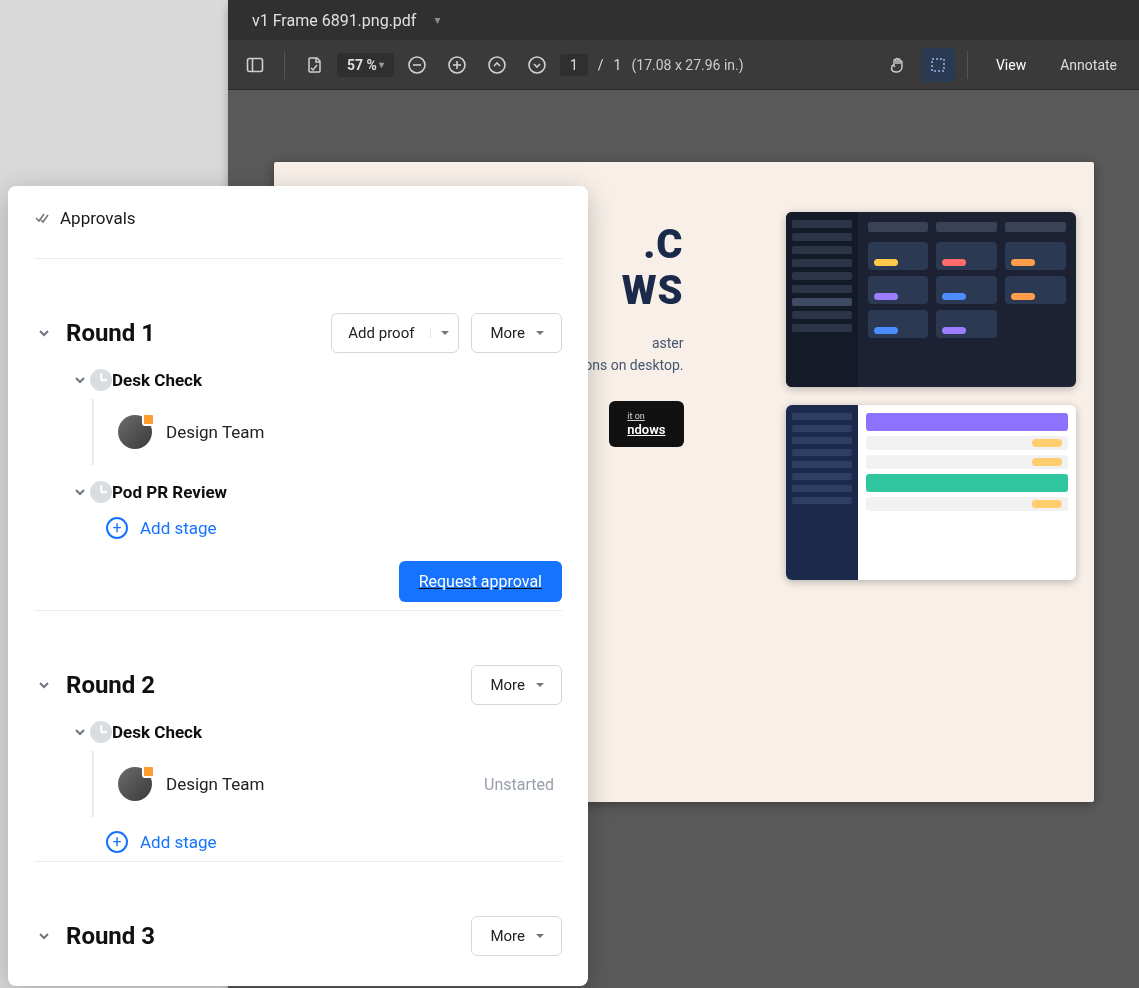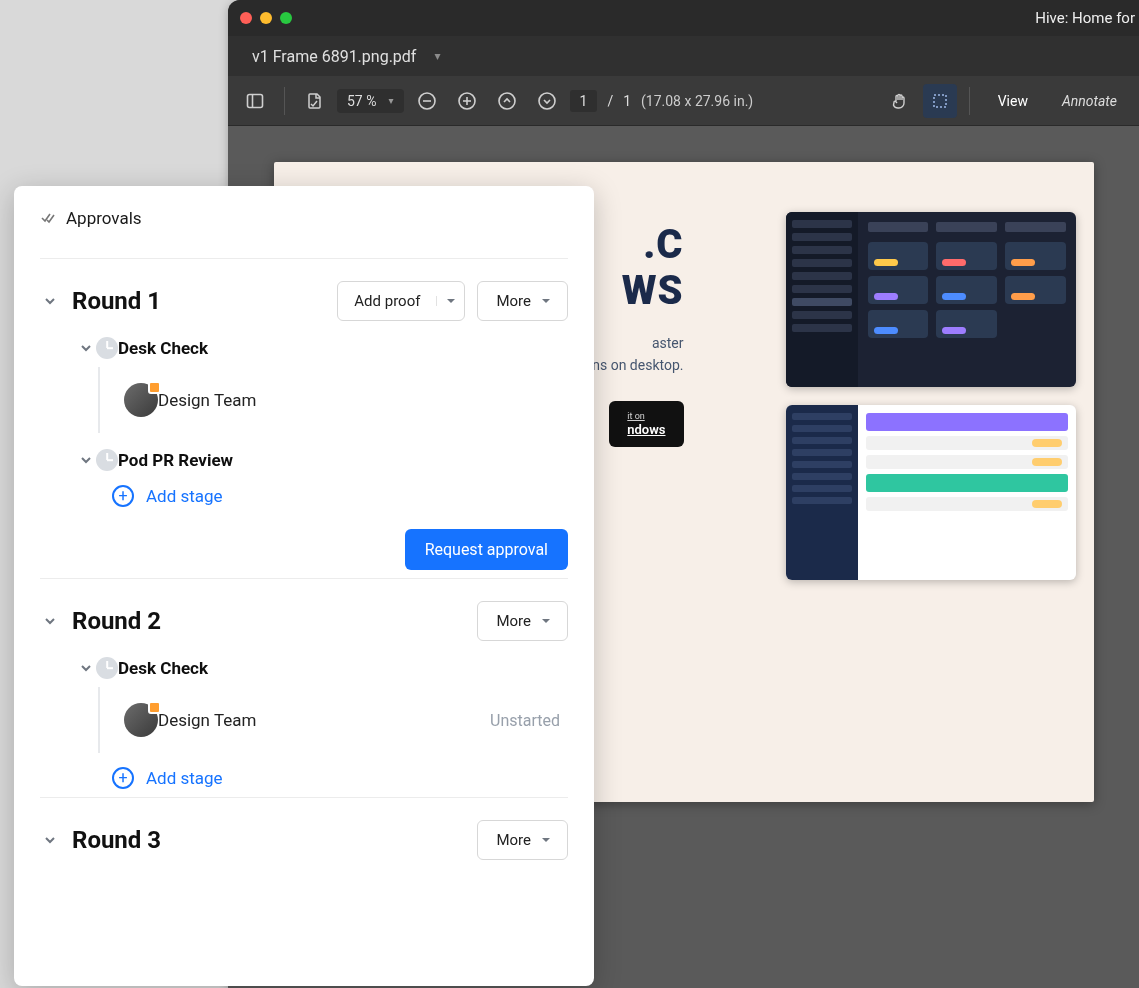--- a/index.html
+++ b/index.html
@@ -14,27 +14,27 @@
   
   .title-text-right { position:absolute; right:0; padding-right:4px; font-size:15px; color:#eee;}
 
   .tab-strip { height:40px; background:#303030; display:flex; align-items:center; padding-left:24px; color:#e9e9e9; font-size:16px;}
   .tab-name { opacity:.95;}
   .tab-drop { margin-left:18px; color:#8b8b8b; font-size:12px;}
 
   .toolbar { height:50px; background:#3a3a3a; display:flex; align-items:center; padding:0 10px; gap:6px; color:#ddd; font-size:14px; border-bottom:1px solid #2a2a2a;}
   .tb-btn { width:34px; height:34px; display:flex; align-items:center; justify-content:center; border-radius:5px; background:transparent;}
   .tb-sep { width:1px; height:28px; background:#555; margin:0 6px;}
-  .zoom-box { background:#2f2f2f; border-radius:4px; padding:4px 10px; display:flex; align-items:center; gap:12px;}
+  .zoom-box { background:#2f2f2f; border-radius:4px; padding:4px 10px; display:flex; align-items:center; gap:2px;font-weight:bold;}
   .page-ind { display:flex; align-items:center; gap:10px;}
   .page-cur { background:#2f2f2f; padding:3px 10px; border-radius:3px;}
   .dims { color:#ccc; margin-left:4px;}
   .tb-spacer { flex:1;}
   .view-link { color:#ffffff; padding:0 16px;}
-  .annotate-link { color:#ddd; padding:0 12px;font-style:italic;}
+  .annotate-link { color:#ddd; padding:0 12px;}
   .selection-btn { background:#2a3a52; width:34px; height:34px; display:flex; align-items:center; justify-content:center; border-radius:4px;}
 
   .canvas-area { position:absolute; top:126px; left:0; right:0; bottom:0; background:#5a5a5a; display:flex; justify-content:center; padding-top:36px;}
   .page { width:820px; background:#f7efe8; height:640px; box-shadow:0 2px 12px rgba(0,0,0,.35); border-radius:2px; position:relative; overflow:hidden;}
   .hero-left { position:absolute; left:40px; top:60px; width:410px;}
   .hero-title { color:#1b2a4a; font-weight:900; font-size:40px; letter-spacing:1px; line-height:1.15; }
   .hero-sub { color:#46566f; font-size:14px; margin-top:18px; line-height:1.6;}
   .download-btn { margin-top:24px; display:inline-flex; align-items:center; background:#111; color:#fff; padding:10px 18px; border-radius:6px; font-size:13px;}
   .hero-right { position:absolute; right:18px; top:50px; width:290px; display:flex; flex-direction:column; gap:18px;}
   .mock { width:100%; border-radius:6px; overflow:hidden; box-shadow:0 2px 8px rgba(0,0,0,.25);}
@@ -52,70 +52,62 @@
   .mock-light-side { width:72px; background:#1b2a4a; display:flex; flex-direction:column; padding:8px 6px; gap:5px;}
   .ml-row { height:7px; background:#2e3f63; border-radius:2px;}
   .mock-light-main { flex:1; padding:8px; display:flex; flex-direction:column; gap:5px;}
   .ml-bar { height:18px; border-radius:3px;}
   .ml-purple{background:#8c72ff;} .ml-teal{background:#2fc6a0;}
   .ml-task { height:14px; background:#f1f1f1; border-radius:3px; position:relative;}
   .ml-task::after { content:""; position:absolute; right:6px; top:3px; width:30px; height:8px; background:#ffcd6e; border-radius:4px;}
 
   
   .approvals-panel {
-    position:absolute; left:14px; top:186px; width:580px; height:800px;
+    position:absolute; left:8px; top:186px; width:580px; height:800px;
     background:#fff; border-radius:8px; box-shadow:0 6px 28px rgba(0,0,0,.22);
     padding:22px 26px; overflow:hidden; color:#111;
   }
   .panel-title-row { display:flex; align-items:center; gap:10px; font-size:17px; color:#1a1a1a; padding-bottom:22px; }
   .approvals-icon { color:#666; font-size:15px;}
   .round-block { border-top:1px solid #ececec; padding:22px 0 0; margin-top:8px;}
-  .round-head { display:flex; align-items:center; }
+  .round-head { display:flex; align-items:center;margin-top:32px; }
   .chev { width:20px; height:20px; color:#6f7680; display:flex; align-items:center; justify-content:center; cursor:pointer;}
   .round-title { font-size:24px; font-weight:700; color:#111; margin-left:12px;}
   .round-actions { margin-left:auto; display:flex; gap:12px;}
   .btn-outline { border:1px solid #d7d7d7; background:#fff; border-radius:6px; font-size:15px; color:#222; display:flex; align-items:center; height:40px;}
   .btn-outline .btn-main { padding:0 16px;}
   .btn-split { border-left:1px solid #e2e2e2; width:28px; display:flex; align-items:center; justify-content:center; color:#6f7680;}
   .more-btn { padding:0 16px 0 18px; display:flex; align-items:center; gap:10px;}
 
   .stage { margin-top:16px; padding-left:36px;}
   .stage-head { display:flex; align-items:center; }
   .small-chev { color:#6f7680;}
   .clock-icon { width:22px; height:22px; border-radius:50%; background:#d9dde2; position:relative;}
   .clock-icon::before { content:""; position:absolute; left:50%; top:50%; width:1.6px; height:7px; background:#fff; transform-origin:bottom center; transform:translate(-50%,-100%);}
   .clock-icon::after { content:""; position:absolute; left:50%; top:50%; width:6px; height:1.6px; background:#fff; transform:translate(0,-50%);}
   .stage-title { font-weight:700; font-size:17px; color:#0f0f0f;}
   .reviewers { margin-top:8px; margin-left:22px; border-left:2px solid #e7e9ec; padding:6px 0 6px 24px;}
-  .reviewer-row { display:flex; align-items:center; padding:10px 0;}
+  .reviewer-row { display:flex; align-items:center; gap:14px; padding:10px 0;}
   .avatar { width:34px; height:34px; border-radius:50%; background:linear-gradient(135deg,#6c6c6c,#3a3a3a); position:relative; flex-shrink:0;}
   .avatar .badge { position:absolute; top:-2px; right:-3px; width:13px; height:13px; border-radius:3px; background:#ff9d2e; border:2px solid #fff;}
   .reviewer-name { font-size:17px; color:#222;}
   .status-right { margin-left:auto; color:#98a0ab; font-size:16px; padding-right:8px;}
 
   .add-stage-row { display:flex; align-items:center; gap:12px; margin-top:14px; margin-left:72px; color:#1673ff; font-size:17px; cursor:pointer;}
   .plus-circle { width:22px; height:22px; border:2px solid #1673ff; border-radius:50%; display:flex; align-items:center; justify-content:center; font-size:16px; line-height:1;}
 
-  .request-row { display:flex; justify-content:flex-end; margin-top:22px;}
+  .request-row { display:flex; justify-content:flex-end; margin-top:22px;text-decoration:underline;}
   .primary-btn { background:#1673ff; color:#fff; font-size:16px; border:none; border-radius:6px; padding:11px 20px; cursor:pointer;}
 
   svg { display:block; }
 </style>
 </head>
 <body>
 
 <div class="pdf-window">
-  <div class="title-bar">
-    <div class="traffic-lights">
-      <div class="tlight tl-red"></div>
-      <div class="tlight tl-yellow"></div>
-      <div class="tlight tl-green"></div>
-    </div>
-    <div class="title-text-right">Hive: Home for</div>
-  </div>
 
   <div class="tab-strip">
     <span class="tab-name">v1 Frame 6891.png.pdf</span>
     <span class="tab-drop">▾</span>
   </div>
 
   <div class="toolbar">
     <div class="tb-btn">
       <svg width="18" height="18" viewBox="0 0 18 18" fill="none" stroke="#cfcfcf" stroke-width="1.6">
           <rect x="1.5" y="2.5" width="15" height="13" rx="2"></rect>

